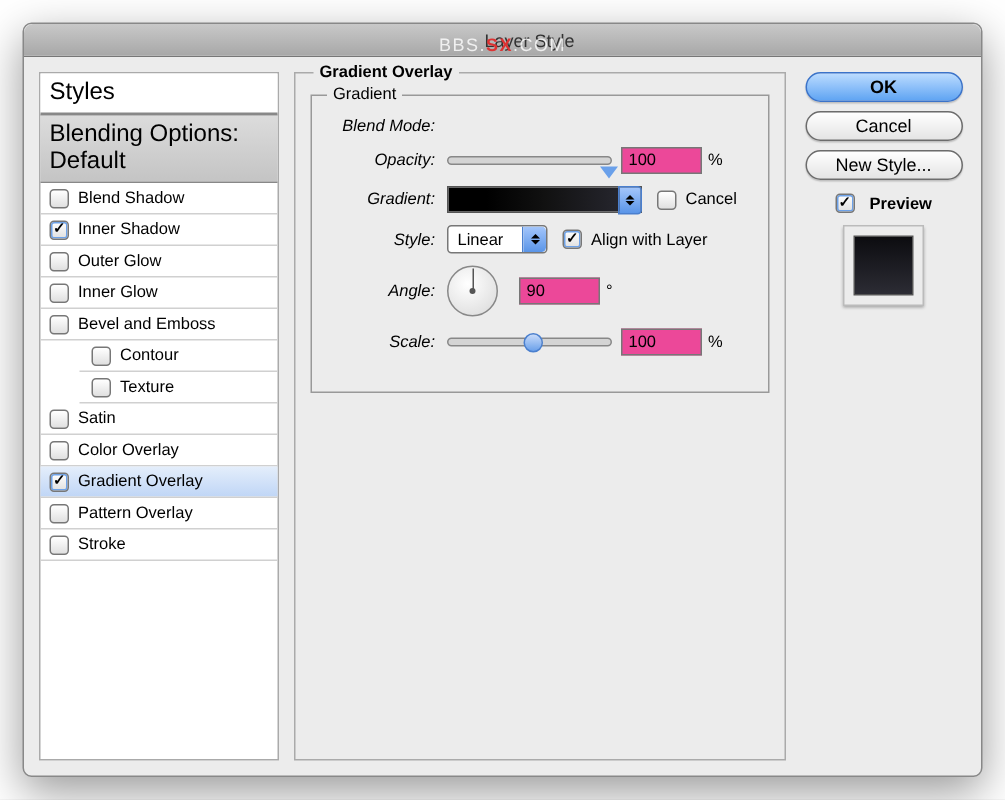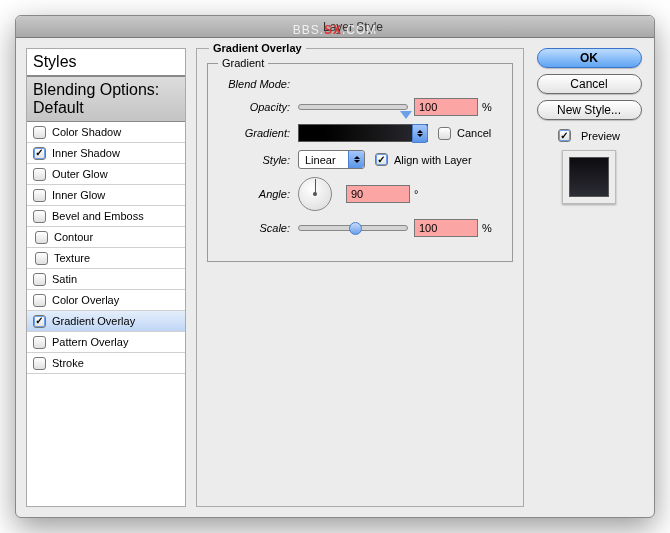--- a/index.html
+++ b/index.html
@@ -52,21 +52,21 @@
     background: linear-gradient(#dcdcdc,#c4c4c4);
     border-top: 1px solid #888; border-bottom: 1px solid #888;
   }
   .style-row {
     display: flex; align-items: center;
     padding: 3px 6px;
     border-bottom: 1px solid #d0d0d0;
     cursor: default;
     height: 21px;
   }
-  .style-row.indent { padding-left: 8px; }
+  .style-row.indent { padding-left: 8px; margin-left: 26px; }
   .style-row.selected {
     background: linear-gradient(#e4eefb,#c0d6f6);
   }
   .cb {
     width: 13px; height: 13px;
     border: 1px solid #777;
     border-radius: 3px;
     background: linear-gradient(#fff,#e0e0e0);
     margin-right: 6px;
     display: flex; align-items: center; justify-content: center;
@@ -134,22 +134,22 @@
   }
   .t-round { width: 13px; height: 13px; border-radius: 50%; }
   .t-tri {
     width: 0; height: 0;
     border-left: 6px solid transparent; border-right: 6px solid transparent;
     border-top: 8px solid #6aa0ea;
     position: absolute; top: 6px;
     background: none; border-radius: 0;
   }
   .num-input {
-    border: 1px solid #777; background: #fca5a5;
-    width: 64px; height: 18px; padding: 0 4px; font-size: 11px;
+    border: 1px solid #777; background: #ec4899;
+    width: 54px; height: 18px; padding: 0 4px; font-size: 11px;
     margin-left: 6px;
   }
   .suffix { margin-left: 4px; }
 
   .grad-swatch {
     width: 130px; height: 18px;
     border: 1px solid #555;
     background: linear-gradient(to right, #000 0%, #000 20%, #111 50%, #2b2b35 100%);
     position: relative;
   }
@@ -217,21 +217,21 @@
   </div>
 
   <div class="content">
 
     <div class="styles-panel">
       <div class="styles-header">Styles</div>
       <div class="blending-header">Blending Options: Default</div>
 
       <div class="style-row">
         <span class="cb"></span>
-        <span>Color Shadow</span>
+        <span>Blend Shadow</span>
       </div>
       <div class="style-row">
         <span class="cb checked"></span>
         <span>Inner Shadow</span>
       </div>
       <div class="style-row">
         <span class="cb"></span>
         <span>Outer Glow</span>
       </div>
       <div class="style-row">
@@ -336,21 +336,21 @@
         <span>OK</span>
       </div>
       <div class="aqua-btn">
         <span>Cancel</span>
       </div>
       <div class="aqua-btn">
         <span>New Style...</span>
       </div>
       <div class="preview-row">
         <span class="cb checked"></span>
-        <span style="margin-left:4px;font-weight:normal">Preview</span>
+        <span style="margin-left:4px;font-weight:bold">Preview</span>
       </div>
       <div class="preview-swatch">
         <div class="inner"></div>
       </div>
     </div>
 
   </div>
 </div>
 
 </body></html>

